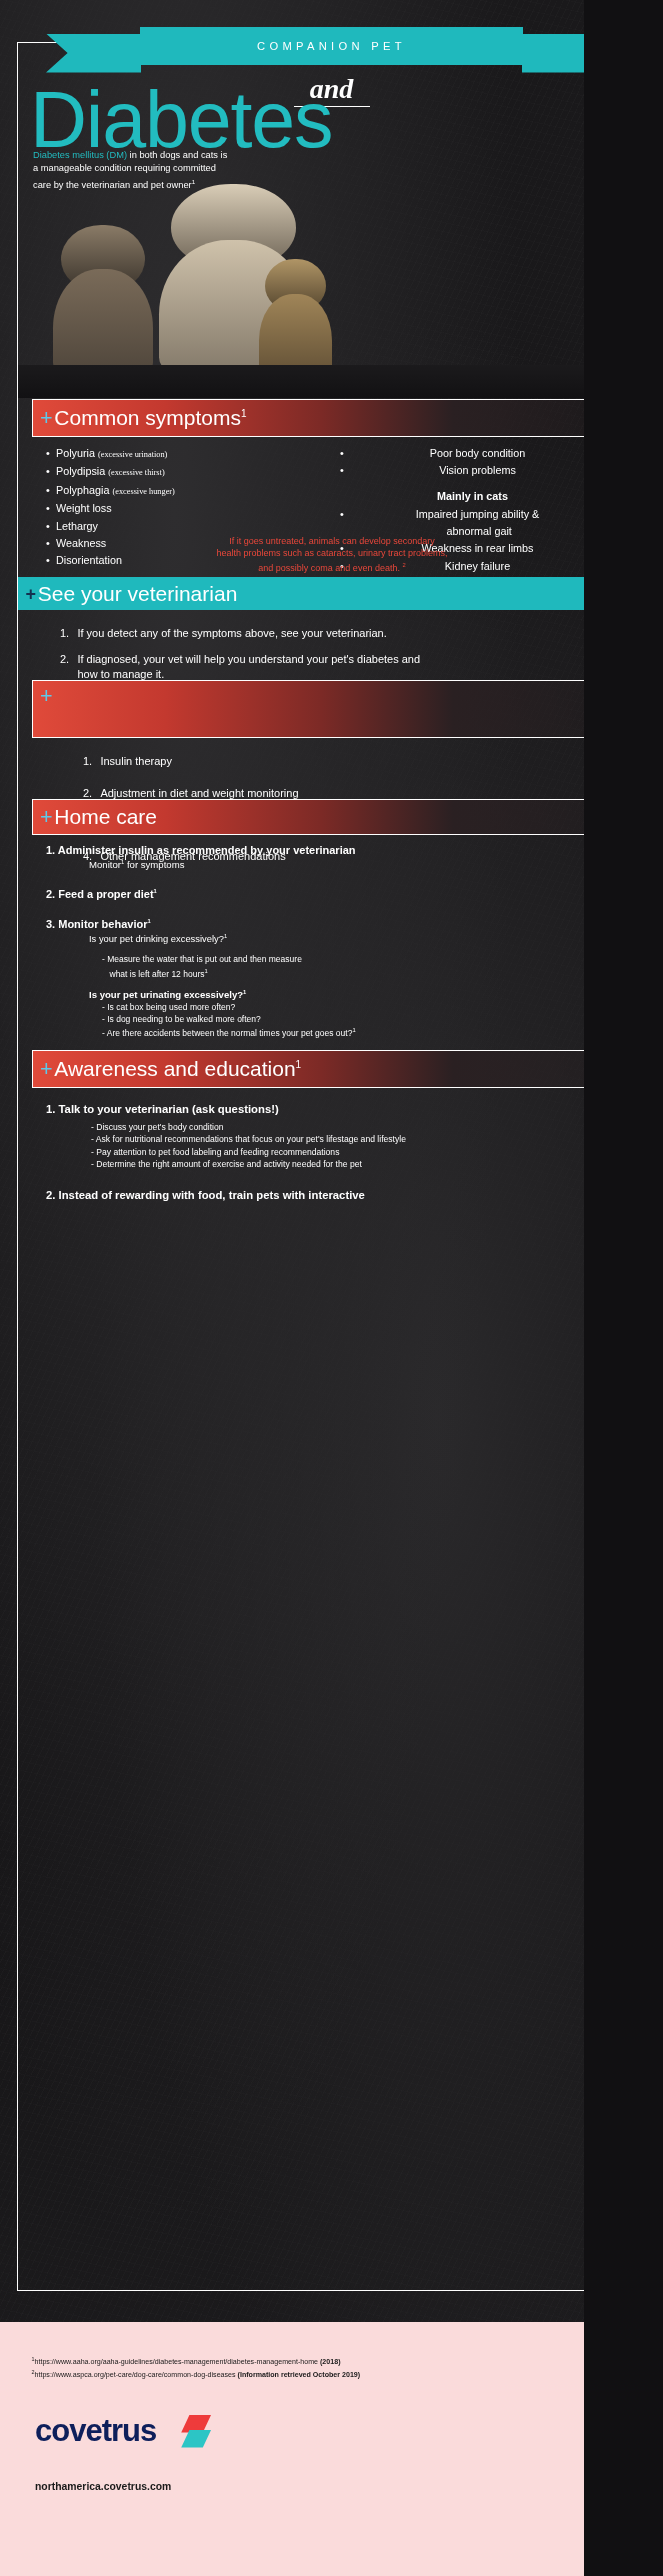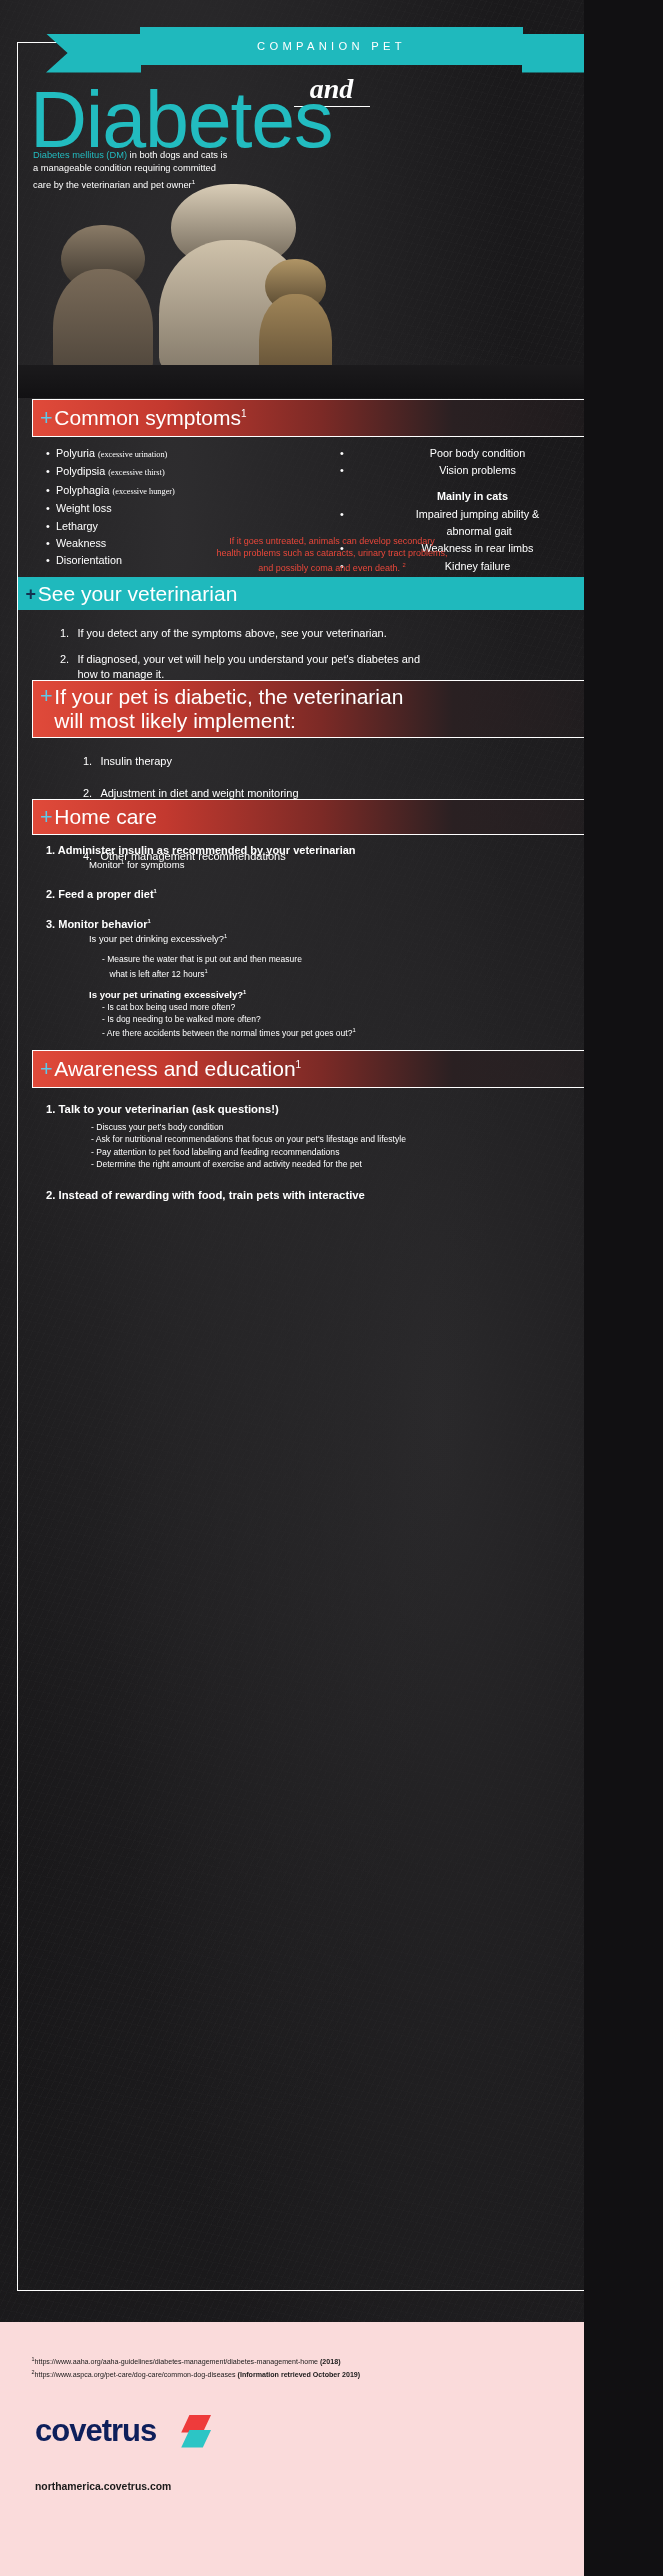--- a/index.html
+++ b/index.html
@@ -338,21 +338,20 @@
       <div>If you detect any of the symptoms above, see your veterinarian.</div>
     </div>
     <div class="row">
       <div class="n">2.</div>
       <div style="width:348px">If diagnosed, your vet will help you understand your pet's diabetes and how to manage it.</div>
     </div>
   </div>
 
   <div class="sec-head red" style="top:680px;height:58px;align-items:flex-start;padding-top:4.1px;">
     <span class="plus">+</span>
-    <h2><span>If your pet is diabetic, the veterinarian</span><br><span>will most likely implement:</span></h2>
   </div>
   <div class="body-txt numlist" style="top:753px;left:83px;width:514px;line-height:16.6px;">
     <div class="row" style="margin-bottom:15px">
       <div class="n">1.</div>
       <div>Insulin therapy</div>
     </div>
     <div class="row" style="margin-bottom:15px">
       <div class="n">2.</div>
       <div>Adjustment in diet and weight monitoring</div>
     </div>

